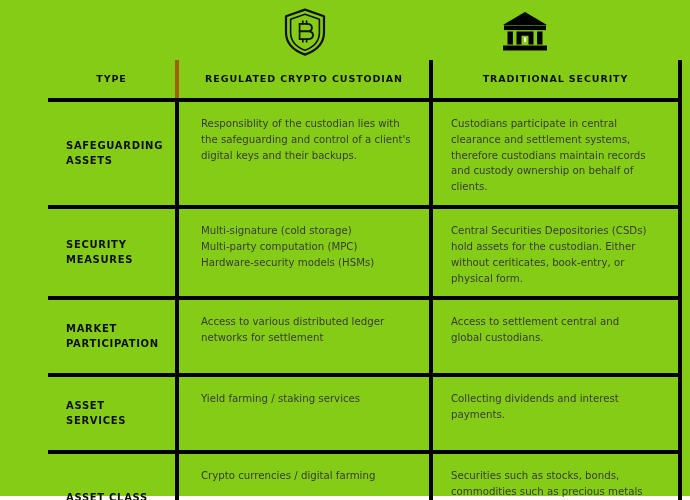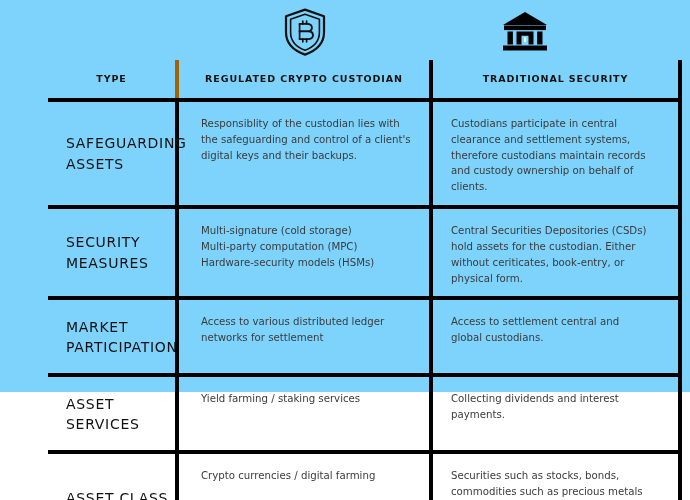--- a/index.html
+++ b/index.html
@@ -9,22 +9,22 @@
   body {
     width: 690px;
     height: 500px;
     background: #ffffff;
     font-family: "DejaVu Sans", "Liberation Sans", sans-serif;
     overflow: hidden;
   }
   .page {
     position: relative;
     width: 690px;
-    height: 392px;
-    background: #7dd3fc;
+    height: 496px;
+    background: #84cc16;
   }
 
   
   .icon-band {
     position: absolute;
     left: 48px;
     top: 0;
     width: 622px;
     height: 60px;
   }
@@ -81,22 +81,22 @@
     border-bottom: 4px solid #000000;
   }
   .brow:last-child td {
     border-bottom: 5px solid #000000;
   }
   .brow td.c1 { width: 127px; vertical-align: middle; }
   .brow td.c2 { width: 250px; border-left: 4px solid #000000; }
   .brow td.c3 { width: 245px; border-left: 4px solid #000000; border-right: 4px solid #000000; }
 
   .row-label {
-    font-size: 14px;
-    font-weight: normal;
+    font-size: 10px;
+    font-weight: bold;
     letter-spacing: 0.7px;
     color: #111111;
     line-height: 1.45;
     padding: 0 6px 0 18px;
     text-transform: uppercase;
   }
   .cell-text {
     font-size: 10.2px;
     color: #3b3b3b;
     line-height: 1.55;

